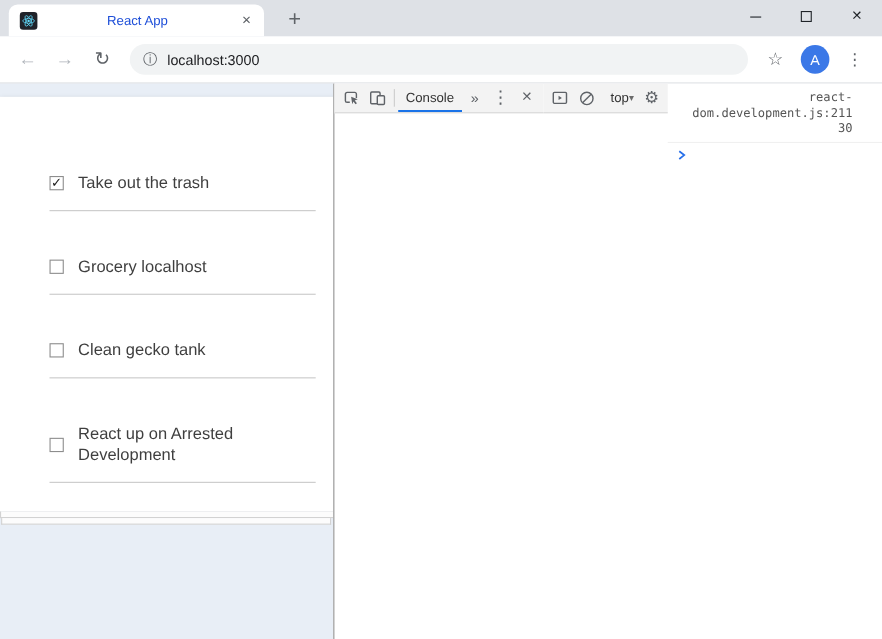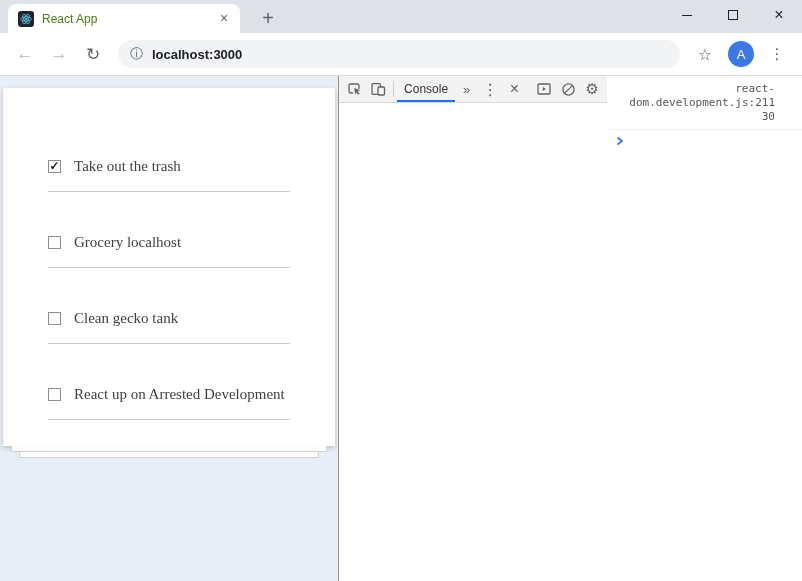--- a/index.html
+++ b/index.html
@@ -5,52 +5,52 @@
   * { box-sizing: border-box; margin: 0; padding: 0; }
   html,body { width: 802px; height: 581px; overflow: hidden; }
   body { font-family: "Liberation Sans", "DejaVu Sans", sans-serif; background: #fff; position: relative; }
 
   
   .titlebar { height: 33px; background: #dee1e6; display: flex; align-items: flex-end; position: relative; }
   .tab { width: 232px; height: 29px; margin-left: 8px; background: #fff; border-radius: 8px 8px 0 0;
          display: flex; align-items: center; gap: 8px; padding: 0 8px 0 10px; }
   .react-logo { width: 16px; height: 16px; background: #20232a; border-radius: 3px;
                 display: flex; align-items: center; justify-content: center; flex-shrink: 0; }
-  .tab-title { flex: 1; font-size: 12px; color: #4d7c0f; white-space: nowrap; overflow: hidden; }
+  .tab-title { flex: 1; font-size: 12px; color: #1d4ed8; white-space: nowrap; overflow: hidden; text-align: center; }
   .tab-close { width: 16px; height: 16px; line-height: 15px; text-align: center; font-size: 14px;
                color: #5f6368; border-radius: 50%; cursor: default; }
   .new-tab-btn { width: 28px; height: 28px; margin: 0 0 1px 14px; display: flex; align-items: center;
                  justify-content: center; font-size: 20px; font-weight: 300; color: #5f6368; }
   .win-controls { position: absolute; top: 0; right: 0; height: 30px; display: flex; }
   .win-btn { width: 46px; height: 30px; display: flex; align-items: center; justify-content: center; color: #1f2328; }
   .glyph-min { width: 10px; height: 1px; background: #1f2328; }
   .glyph-max { width: 10px; height: 10px; border: 1px solid #1f2328; }
   .glyph-close { font-size: 16px; font-weight: 300; line-height: 1; }
 
   .navbar { height: 43px; background: #fff; border-bottom: 1px solid #d6d9de; display: flex;
             align-items: center; padding: 0 8px; }
   .nav-icon { width: 28px; height: 28px; display: flex; align-items: center; justify-content: center;
               font-size: 17px; color: #5f6368; margin: 0 3px; border-radius: 50%; }
   .nav-icon.disabled { color: #b0b5bb; }
   .omnibox { flex: 1; height: 28px; background: #f1f3f4; border-radius: 14px; margin: 0 8px;
              display: flex; align-items: center; gap: 9px; padding: 0 12px; }
   .info-icon { font-size: 13px; color: #5f6368; }
-  .url-text { font-size: 13px; color: #202124; font-weight: bold; }
+  .url-text { font-size: 13px; color: #202124; }
   .star-icon { font-size: 16px; }
   .avatar { width: 26px; height: 26px; border-radius: 50%; background: #3b78e7; color: #fff;
             font-size: 13px; display: flex; align-items: center; justify-content: center; margin: 0 6px; }
   .menu-dots { font-size: 15px; }
 
   
   .main { display: flex; height: 505px; }
 
   
   .page { width: 560px; background: #e8eef6; overflow: hidden; }
   .card { width: 332px; margin: 12px auto 0; background: #fff; padding: 28px 45px 26px;
-          box-shadow: 0 2px 5px rgba(0,0,0,0.2); font-family: Liberation Serif, serif; }
+          box-shadow: 0 2px 5px rgba(0,0,0,0.2); }
   .todo-item { display: flex; align-items: center; gap: 13px; padding: 41px 0 15px;
                border-bottom: 1px solid #c9c9c9; }
   .checkbox { width: 13px; height: 13px; border: 1px solid #8d8d8d; background: #fff; flex-shrink: 0;
               display: flex; align-items: center; justify-content: center; cursor: default; }
   .checkbox.checked::after { content: "✓"; font-size: 12px; font-weight: 700; color: #1b1b1b;
                              line-height: 1; margin-top: -1px; }
   .todo-label { font-size: 15px; color: #3f3f3f; line-height: 19px; }
   .stack { height: 6px; background: #fcfcfc; border: 1px solid #d2d2d2; border-top: none; }
   .stack.s1 { width: 316px; margin: 0 auto; }
   .stack.s2 { width: 300px; margin: 0 auto; }
@@ -178,20 +178,24 @@
           <rect x="2" y="3" width="12" height="10" rx="1" fill="none" stroke="#5f6368" stroke-width="1.3"></rect>
           <path d="M6.8 6l3 2-3 2z" fill="#5f6368"></path>
         </svg>
       </span>
       <span class="dt-icon">
         <svg width="15" height="15" viewBox="0 0 15 15">
           <circle cx="7.5" cy="7.5" r="5.6" fill="none" stroke="#5f6368" stroke-width="1.3"></circle>
           <line x1="3.6" y1="11.4" x2="11.4" y2="3.6" stroke="#5f6368" stroke-width="1.3"></line>
         </svg>
       </span>
+      <span class="context-select">
+        <span>top</span>
+        <span class="caret">▾</span>
+      </span>
       <span class="dt-icon gear">⚙</span>
     </div>
 
     <div class="dt-console">
       <div class="console-msg">
         <div class="src-link">
           <span class="src-line">react-dom.development.js:211</span>
           <span class="src-line">30</span>
         </div>
       </div>

